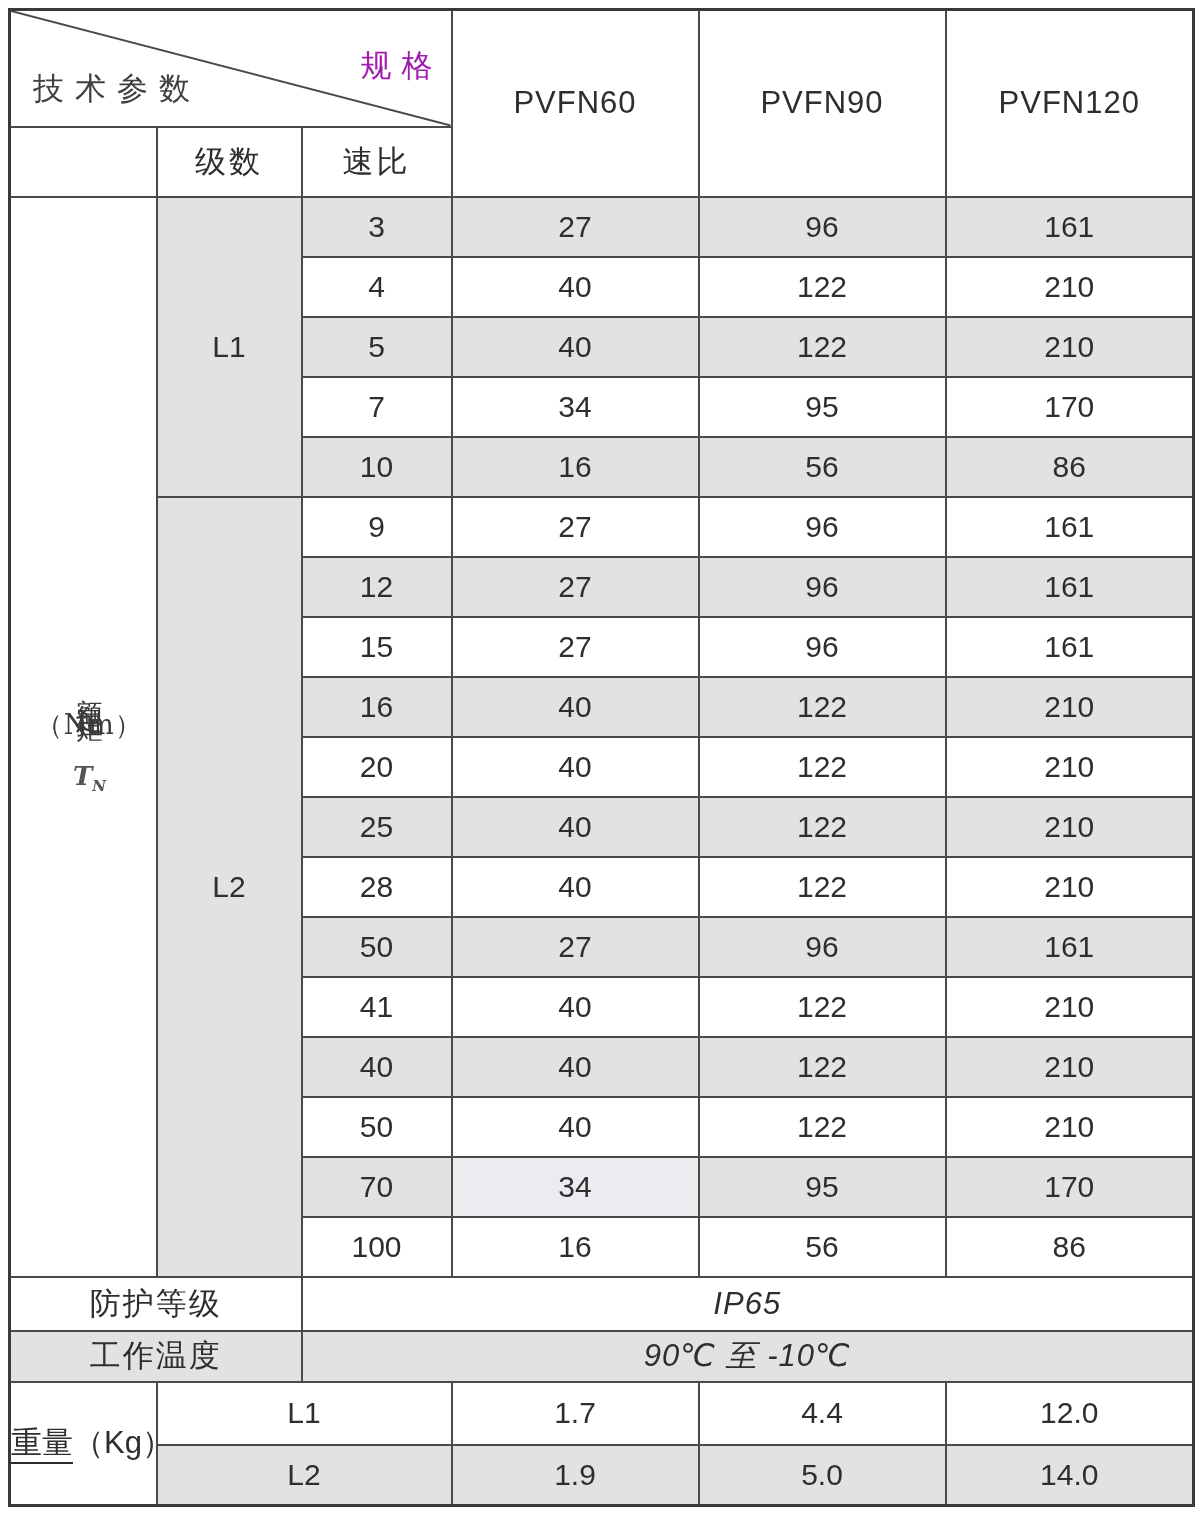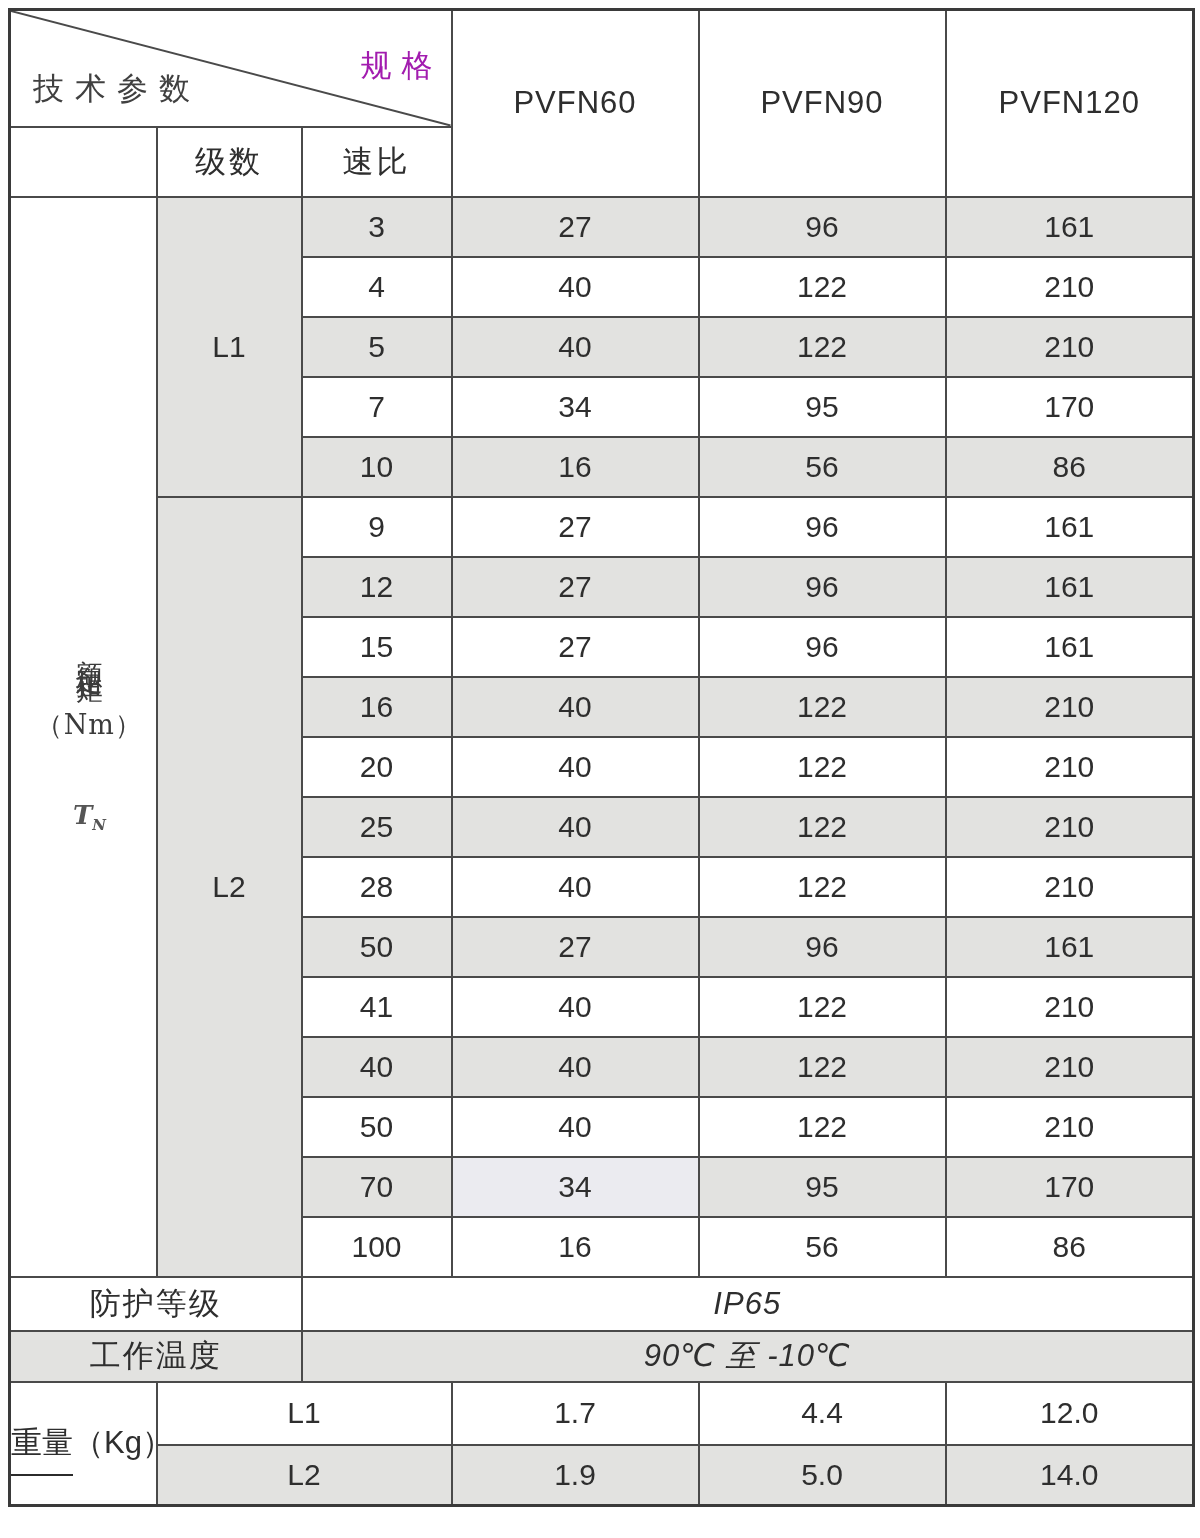--- a/index.html
+++ b/index.html
@@ -39,35 +39,35 @@
   .hdr-model{font-size:31px;letter-spacing:1px;}
   .hdr-sub{font-size:31px;letter-spacing:3px;}
   .stage-cell{font-size:30px;}
   .sec-label{font-size:31px;letter-spacing:2px;}
   .sec-value{font-size:31px;letter-spacing:1px;font-style:italic;}
 
   
   .vlabel{
     display:flex;flex-direction:column;align-items:center;justify-content:center;
     padding-left:12px;
-    font-family:"DejaVu Serif","Liberation Serif",serif;color:#3b3b3b;gap:39px;
+    font-family:"DejaVu Serif","Liberation Serif",serif;color:#3b3b3b;
   }
   .vchars{
     writing-mode:vertical-rl;text-orientation:upright;
     font-size:27px;letter-spacing:6px;line-height:30px;
   }
   .vunit{font-size:27px;margin-top:6px;letter-spacing:1px;white-space:nowrap;}
   .vsym{
     align-self:flex-start;margin-left:50px;margin-top:18px;
     font-style:italic;font-weight:bold;font-size:26px;color:#555555;
   }
   .vsym sub{font-size:15px;font-weight:bold;}
 
   .weight-label{font-size:31px;white-space:nowrap;}
-  .weight-label .ul{border-bottom:2px solid #2b2b2b;padding-bottom:14px;}
+  .weight-label .ul{border-bottom:2px solid #2b2b2b;padding-bottom:2px;}
 </style>
 </head>
 <body>
 
 <table class="spec">
   <colgroup>
     <col style="width:147px">
       <col style="width:145px">
       <col style="width:150px">
     <col style="width:247px">

